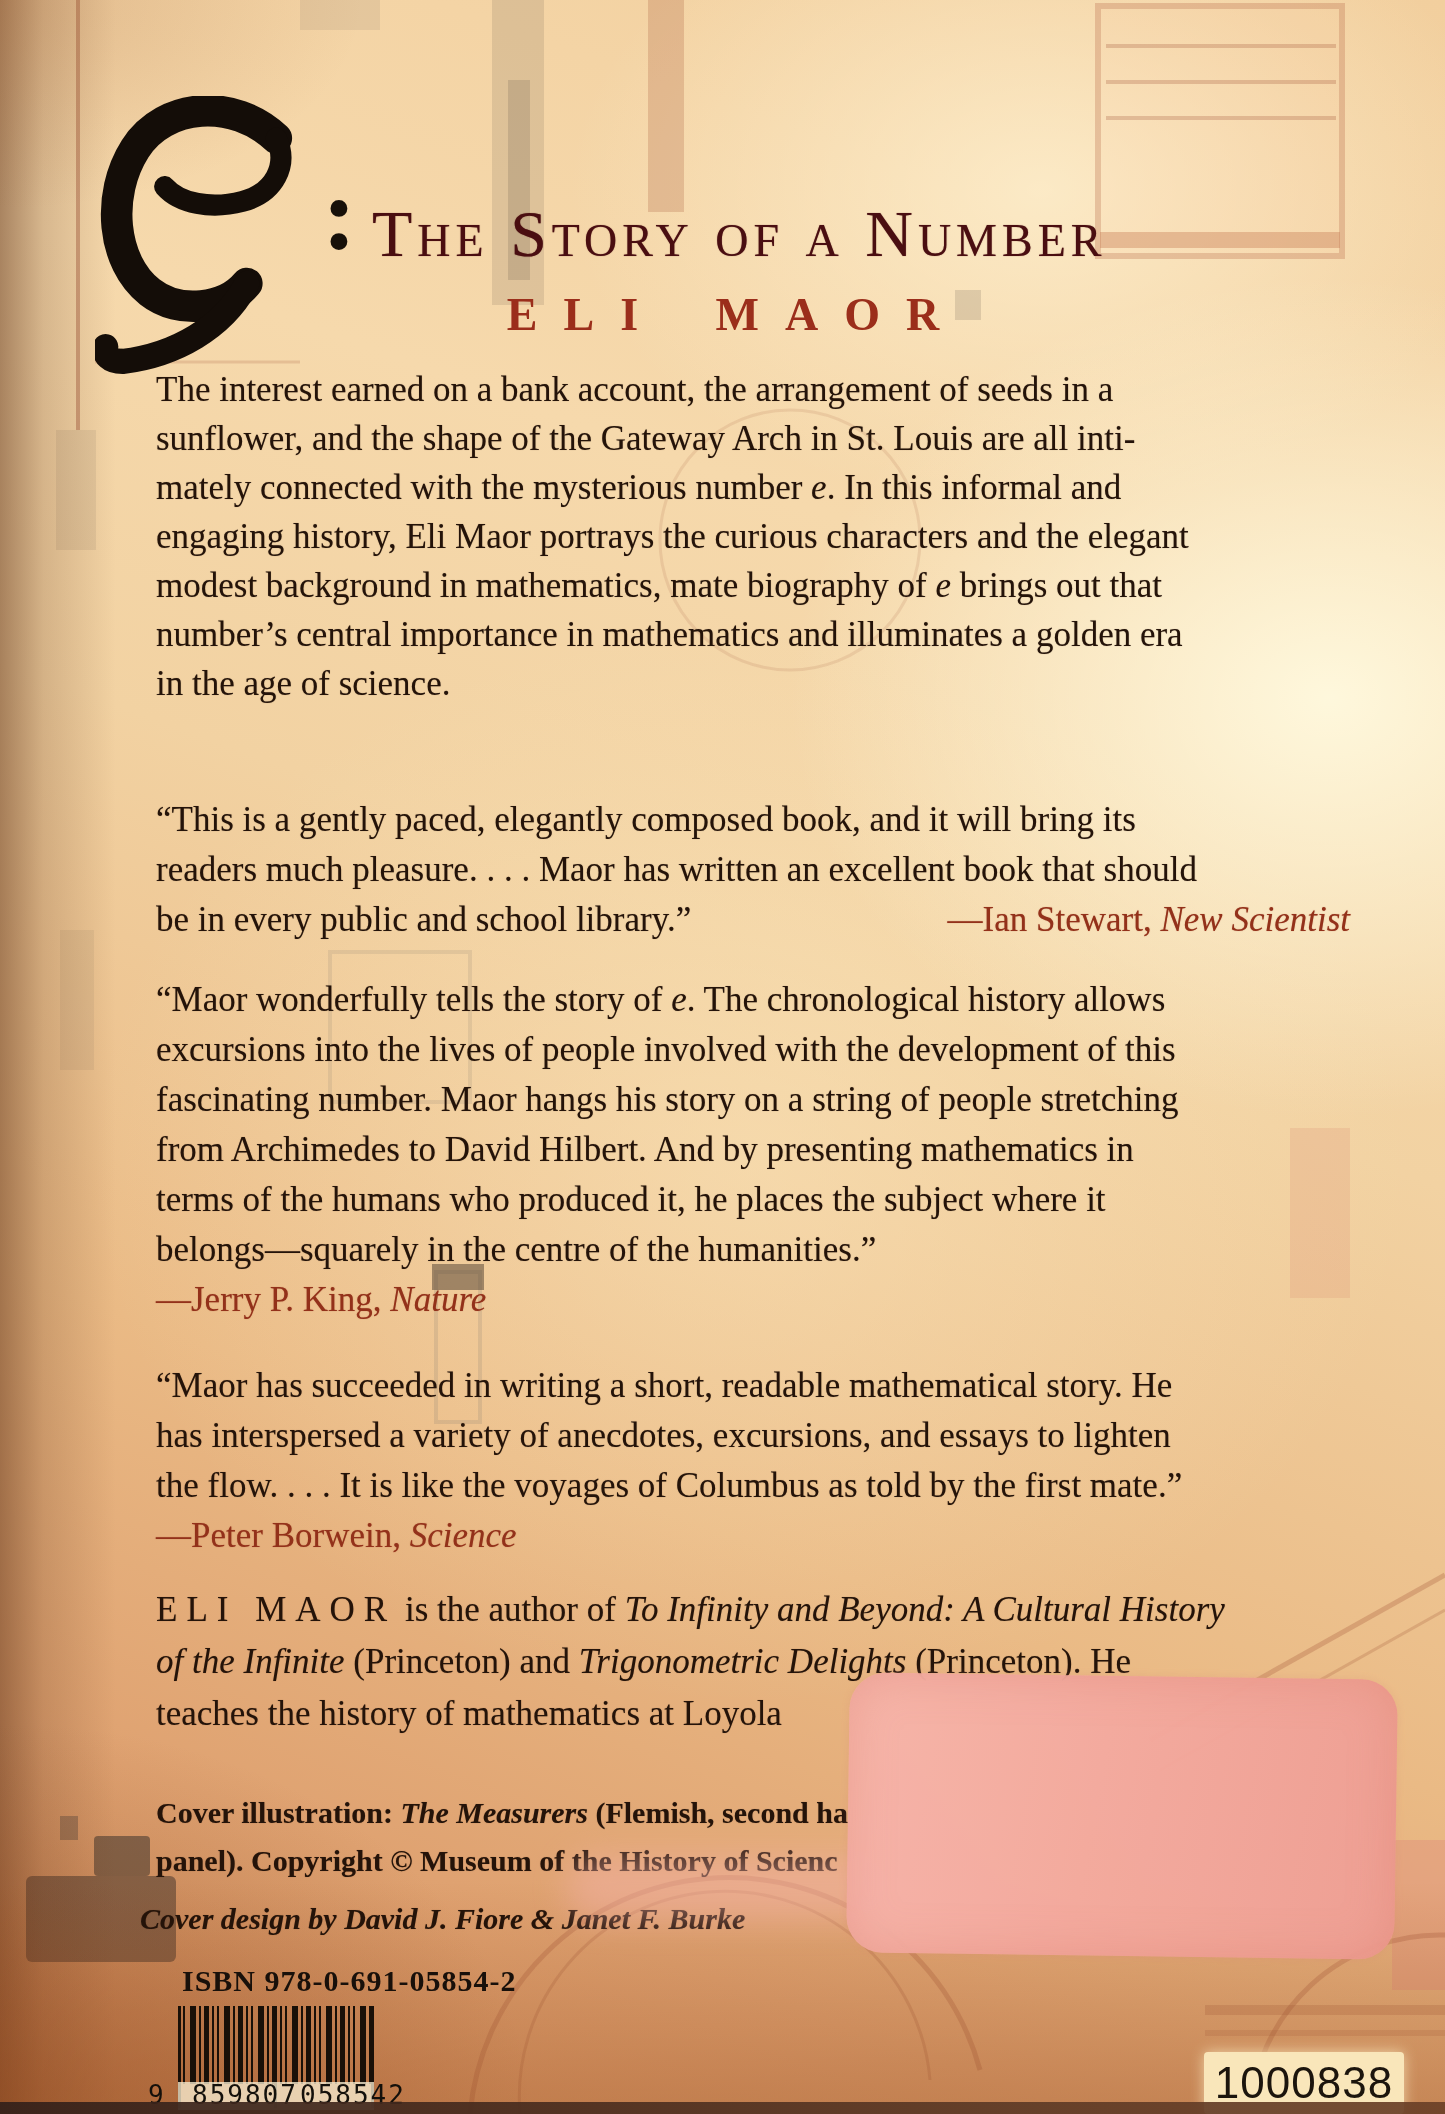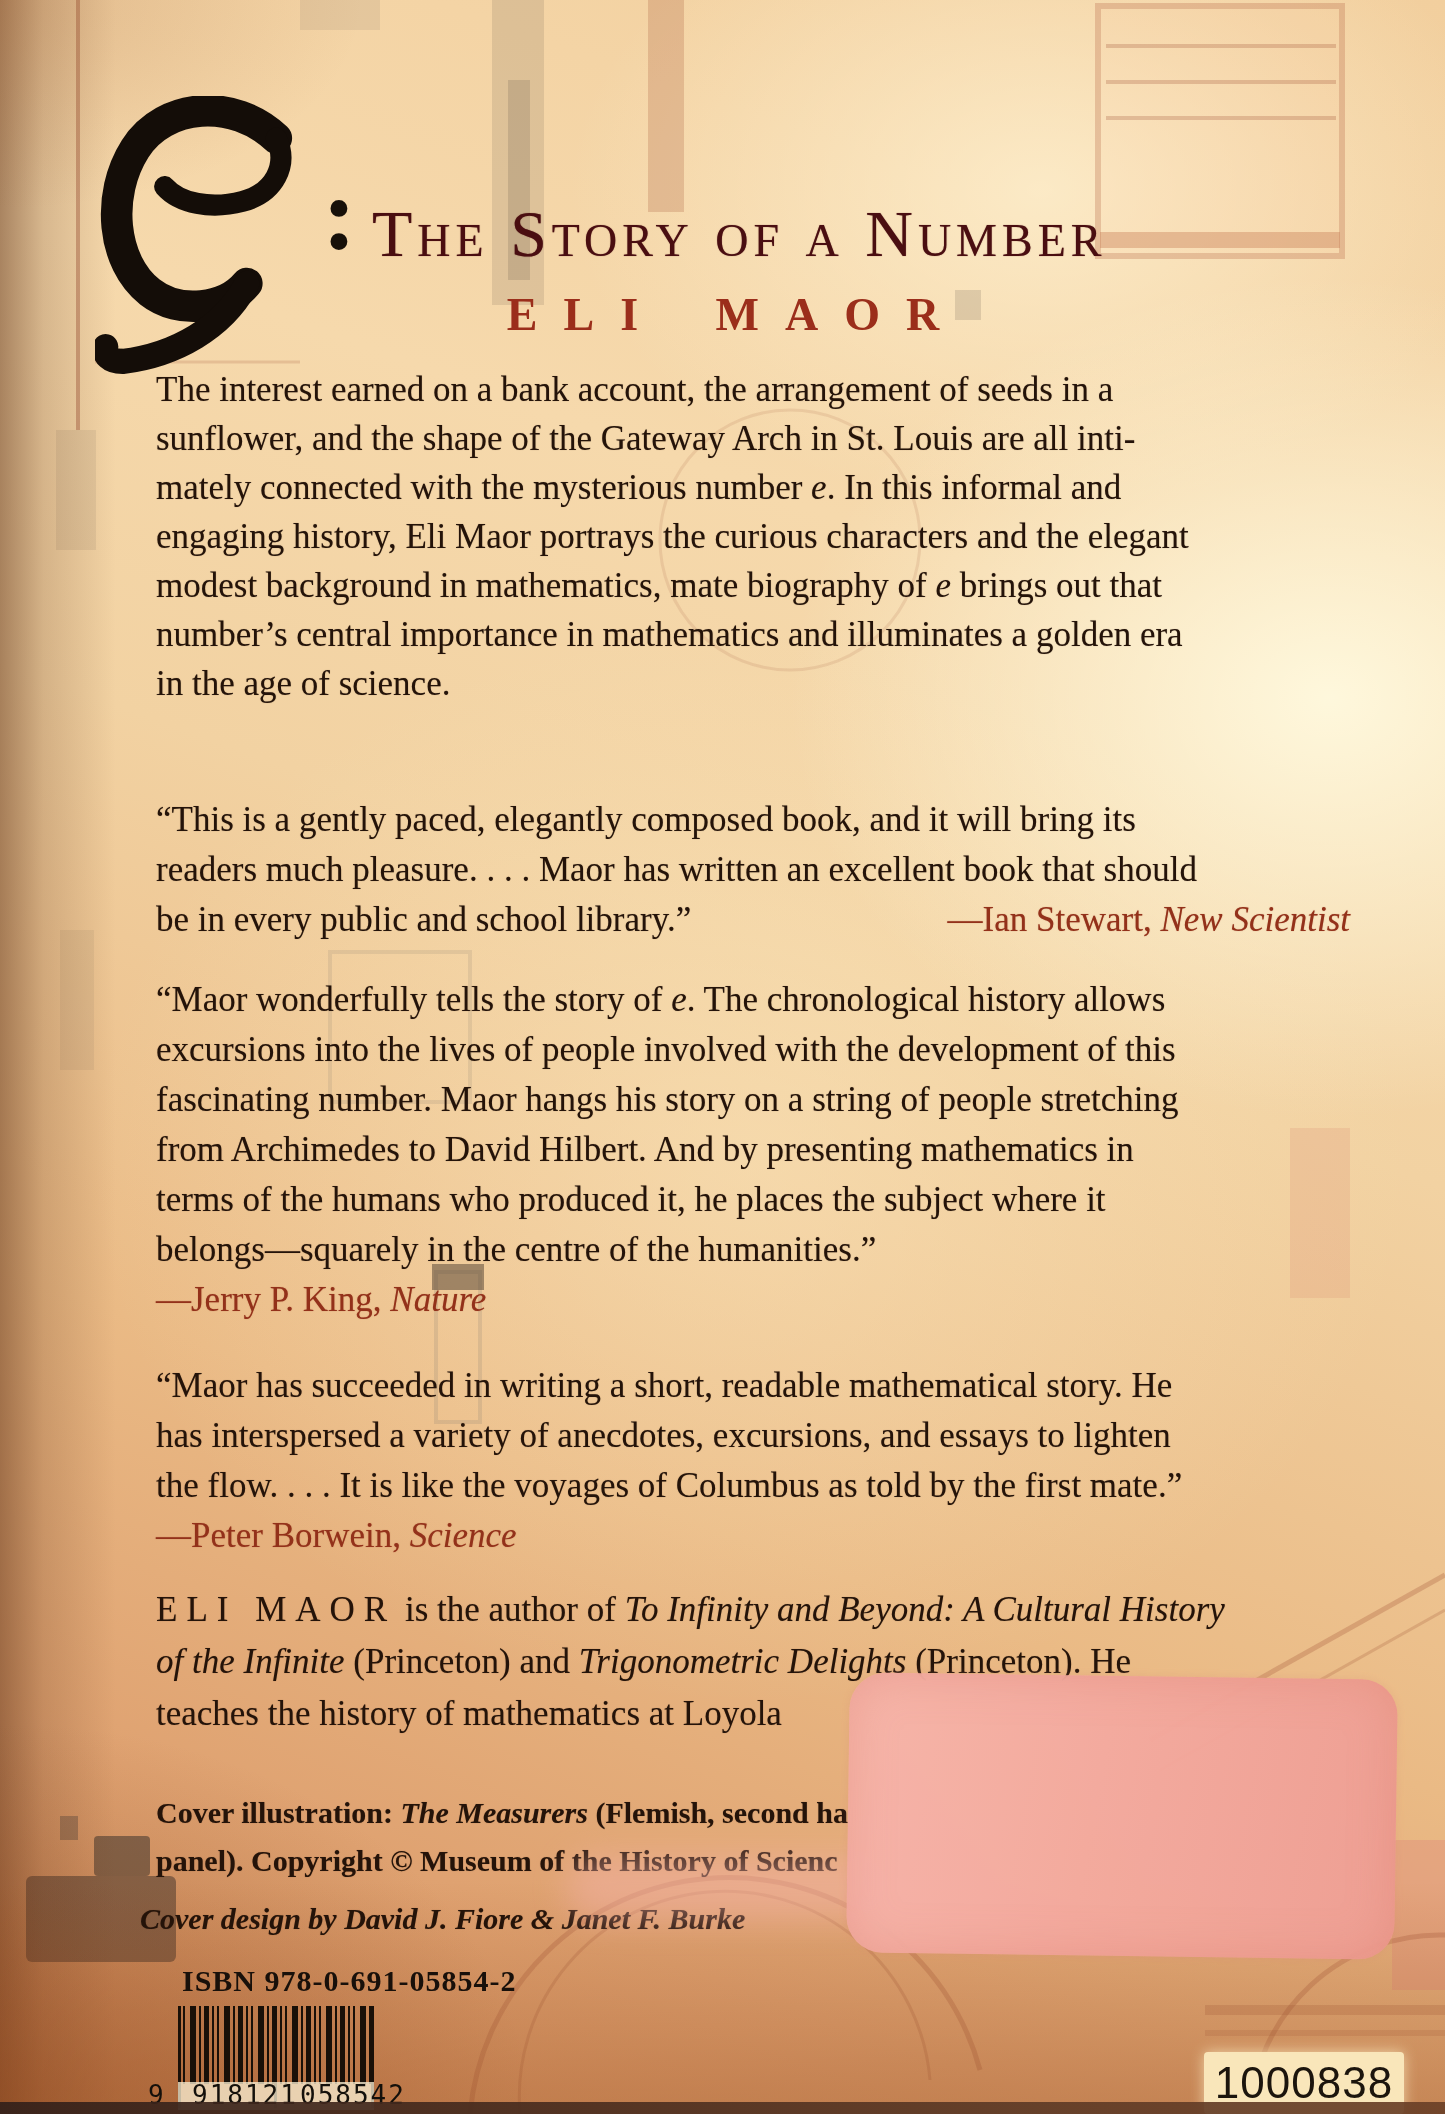--- a/index.html
+++ b/index.html
@@ -180,21 +180,21 @@
 
   <div class="isbn-label">ISBN 978-0-691-05854-2</div>
   <div class="barcode">
     <div class="guard g1"></div>
     <div class="guard g2"></div>
     <div class="guard g3"></div>
   </div>
   <div class="bc-digits">
     <div class="strip"></div>
     <span class="bc-d d0">9</span>
-    <span class="bc-d d1">918121</span>
+    <span class="bc-d d1">859807</span>
     <span class="bc-d d2">058542</span>
   </div>
 
   <div class="inv-label">
     <span>1000838</span>
   </div>
 
   <div class="smudge"></div>
   <div class="sticker"></div>
 

